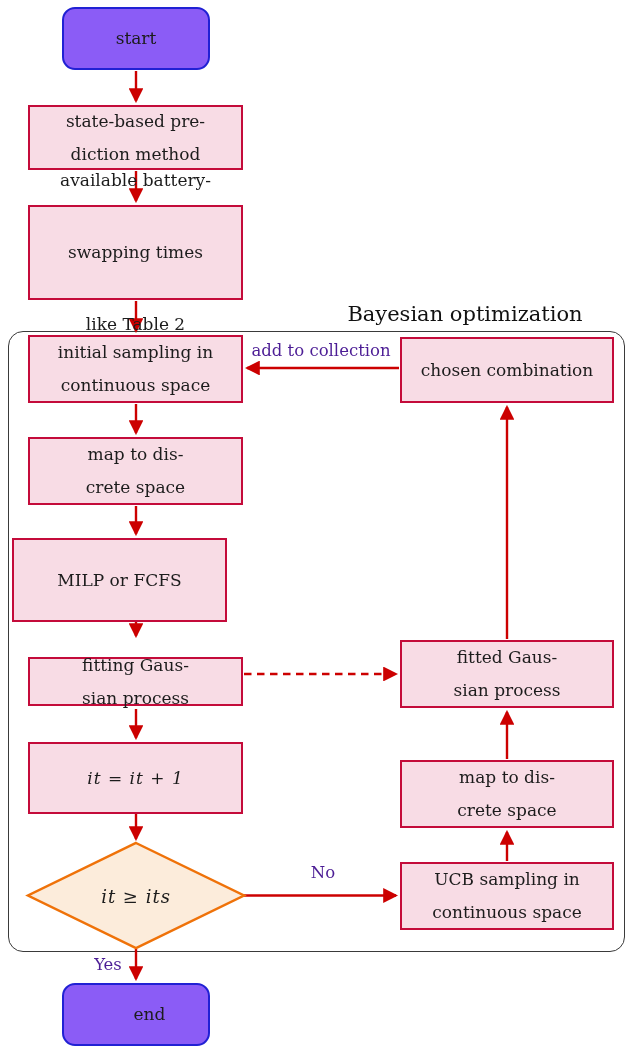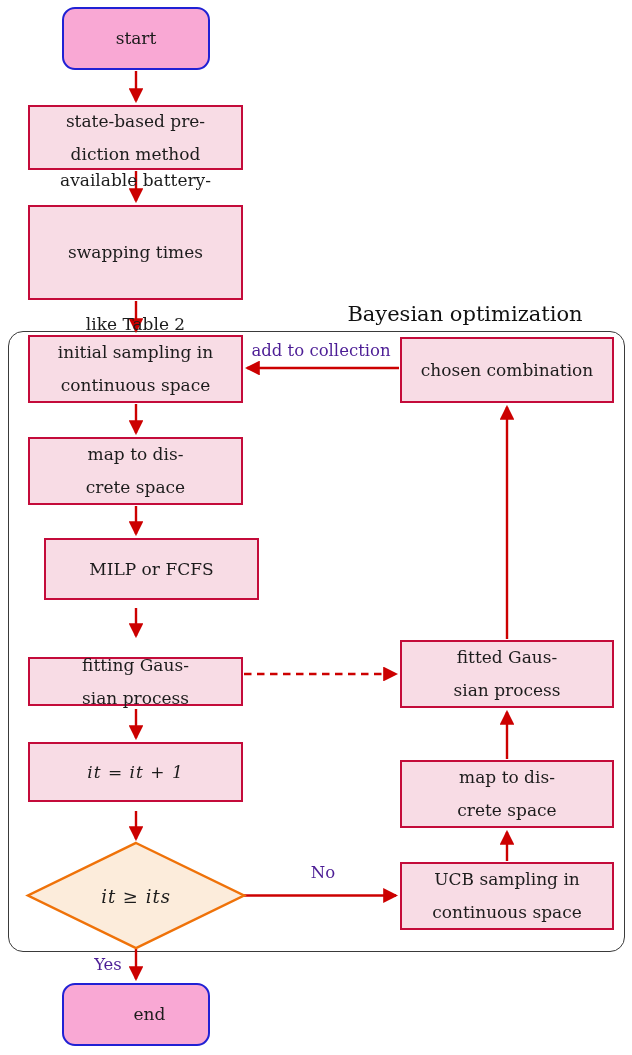--- a/index.html
+++ b/index.html
@@ -11,21 +11,21 @@
   .group{
     position:absolute;left:8px;top:331px;width:615px;height:619px;
     border:1.6px solid #3a3a3a;border-radius:15px;background:transparent;
   }
   .node{
     position:absolute;display:flex;flex-direction:column;align-items:center;
     justify-content:center;text-align:center;font-size:17px;line-height:33px;
     box-sizing:border-box;
   }
   .process{background:#f8dce5;border:2.5px solid #c40b3a;}
-  .terminal{background:#f9a8d4;border:2.5px solid #2121d4;border-radius:13px;}
+  .terminal{background:#8b5cf6;border:2.5px solid #2121d4;border-radius:13px;}
   .tight{line-height:31px;gap:41px;}
   .math{font-style:italic;letter-spacing:1px;}
   .decision-label{
     position:absolute;left:48px;top:860px;width:176px;height:72px;
     display:flex;align-items:center;justify-content:center;
     font-size:18px;font-style:italic;letter-spacing:1px;
   }
   .edge-label{
     position:absolute;color:#4c1d95;font-size:16.5px;text-align:center;
     line-height:22px;
@@ -88,30 +88,30 @@
   <div class="node process" style="left:28px;top:335px;width:215px;height:68px;">
     <span>initial sampling in</span>
     <span>continuous space</span>
   </div>
 
   <div class="node process" style="left:28px;top:437px;width:215px;height:68px;">
     <span>map to dis-</span>
     <span>crete space</span>
   </div>
 
-  <div class="node process" style="left:44px;top:538px;width:215px;height:62px;">
+  <div class="node process" style="left:12px;top:538px;width:215px;height:84px;">
     <span>MILP or FCFS</span>
   </div>
 
   <div class="node process" style="left:28px;top:657px;width:215px;height:49px;">
     <span>fitting Gaus-</span>
     <span>sian process</span>
   </div>
 
-  <div class="node process math" style="left:28px;top:742px;width:215px;height:60px;">
+  <div class="node process math" style="left:28px;top:742px;width:215px;height:72px;">
     <span>it = it + 1</span>
   </div>
 
   <div class="decision-label">
     <span>it ≥ its</span>
   </div>
 
   <div class="node process" style="left:400px;top:337px;width:214px;height:66px;">
     <span>chosen combination</span>
   </div>

